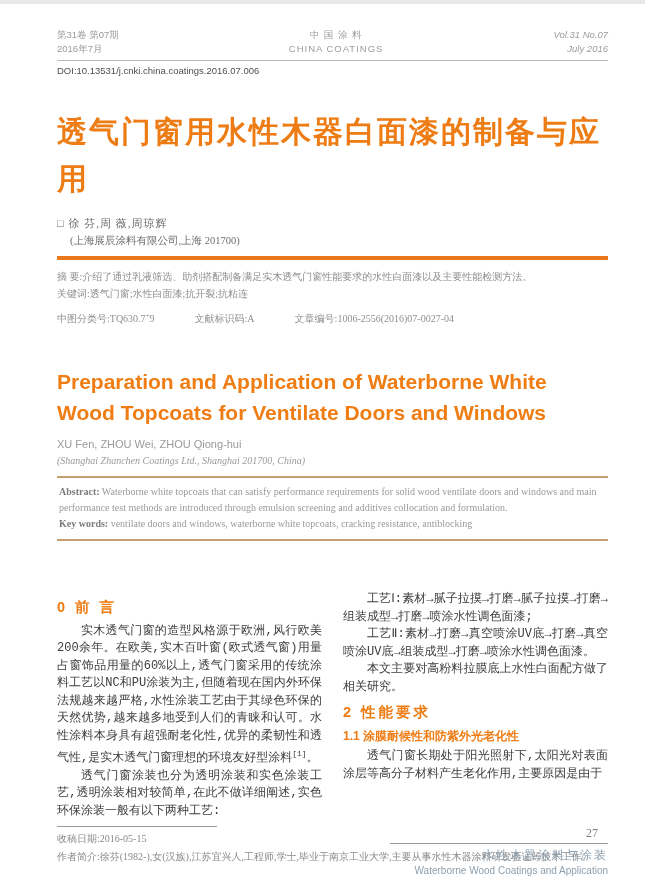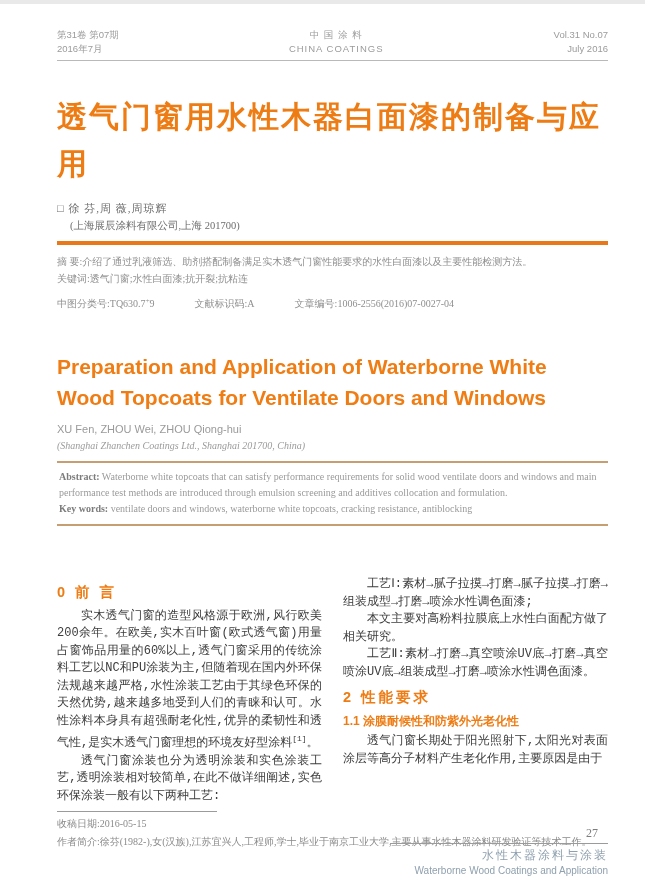--- a/index.html
+++ b/index.html
@@ -11,21 +11,21 @@
     color:#3a3a3a;
   }
   .inner { padding:24px 37px 0 57px; }
 
   
   .jheader { display:flex; justify-content:space-between; align-items:flex-end;
     font-size:9.5px; line-height:14px; color:#9b9b9b;
     border-bottom:1px solid #b9b9b9; padding-bottom:4px;
     font-family:"Liberation Sans","DejaVu Sans",sans-serif; }
   .jheader .h-center { text-align:center; letter-spacing:1px; }
-  .jheader .h-right { text-align:right; }
+  .jheader .h-right { text-align:right;font-style:italic; }
   .doi { font-size:9.5px; color:#4f4f4f; margin-top:4px;
     font-family:"Liberation Sans","DejaVu Sans",sans-serif; }
 
   
   .title-cn { margin-top:32px; color:#ee7c14; font-size:30px; line-height:47px;
     font-weight:bold; letter-spacing:2px;
     font-family:"Liberation Sans","DejaVu Sans",sans-serif; width:555px; }
   .authors-cn { margin-top:14px; font-size:11px; color:#6d6d6d; letter-spacing:1px; }
   .affil-cn { margin-top:3px; margin-left:13px; font-size:10.5px; color:#6d6d6d; }
 
@@ -88,20 +88,21 @@
       <div class="h-center">
         <div>中 国 涂 料</div>
         <div>CHINA COATINGS</div>
       </div>
       <div class="h-right">
         <div>Vol.31 No.07</div>
         <div>July 2016</div>
       </div>
     </div>
 
+    <div class="doi">DOI:10.13531/j.cnki.china.coatings.2016.07.006</div>
 
     <h1 class="title-cn">透气门窗用水性木器白面漆的制备与应用</h1>
 
     <div class="authors-cn">□ 徐  芬,周  薇,周琼辉</div>
     <div class="affil-cn">(上海展辰涂料有限公司,上海  201700)</div>
 
     <div class="orange-bar"></div>
 
     <div class="abs-cn">
       <div>
@@ -132,22 +133,22 @@
         <div class="h-sec">0  前  言</div>
         <p><span>实木透气门窗的造型风格源于欧洲,风行欧美200余年。在欧美,实木百叶窗(欧式透气窗)用量占窗饰品用量的60%以上,透气门窗采用的传统涂料工艺以NC和PU涂装为主,但随着现在国内外环保法规越来越严格,水性涂装工艺由于其绿色环保的天然优势,越来越多地受到人们的青睐和认可。水性涂料本身具有超强耐老化性,优异的柔韧性和透气性,是实木透气门窗理想的环境友好型涂料</span><span class="ref-sup">[1]</span><span>。</span></p>
         <p>透气门窗涂装也分为透明涂装和实色涂装工艺,透明涂装相对较简单,在此不做详细阐述,实色环保涂装一般有以下两种工艺:</p>
         <div class="fn-sep"></div>
         <div class="fn-received">
           <span>收稿日期:</span><span>2016-05-15</span>
         </div>
       </div>
       <div class="col">
         <p>工艺Ⅰ:素材→腻子拉摸→打磨→腻子拉摸→打磨→组装成型→打磨→喷涂水性调色面漆;</p>
+        <p>工艺Ⅱ:素材→打磨→真空喷涂UV底→打磨→真空喷涂UV底→组装成型→打磨→喷涂水性调色面漆。</p>
         <p>本文主要对高粉料拉膜底上水性白面配方做了相关研究。</p>
-        <p>工艺Ⅱ:素材→打磨→真空喷涂UV底→打磨→真空喷涂UV底→组装成型→打磨→喷涂水性调色面漆。</p>
         <div class="h-sec">2  性能要求</div>
         <div class="h-sub">1.1  涂膜耐候性和防紫外光老化性</div>
         <p>透气门窗长期处于阳光照射下,太阳光对表面涂层等高分子材料产生老化作用,主要原因是由于</p>
       </div>
     </div>
 
     <div class="fn-bio">作者简介:徐芬(1982-),女(汉族),江苏宜兴人,工程师,学士,毕业于南京工业大学,主要从事水性木器涂料研发验证等技术工作。</div>
 
   </div>
 

